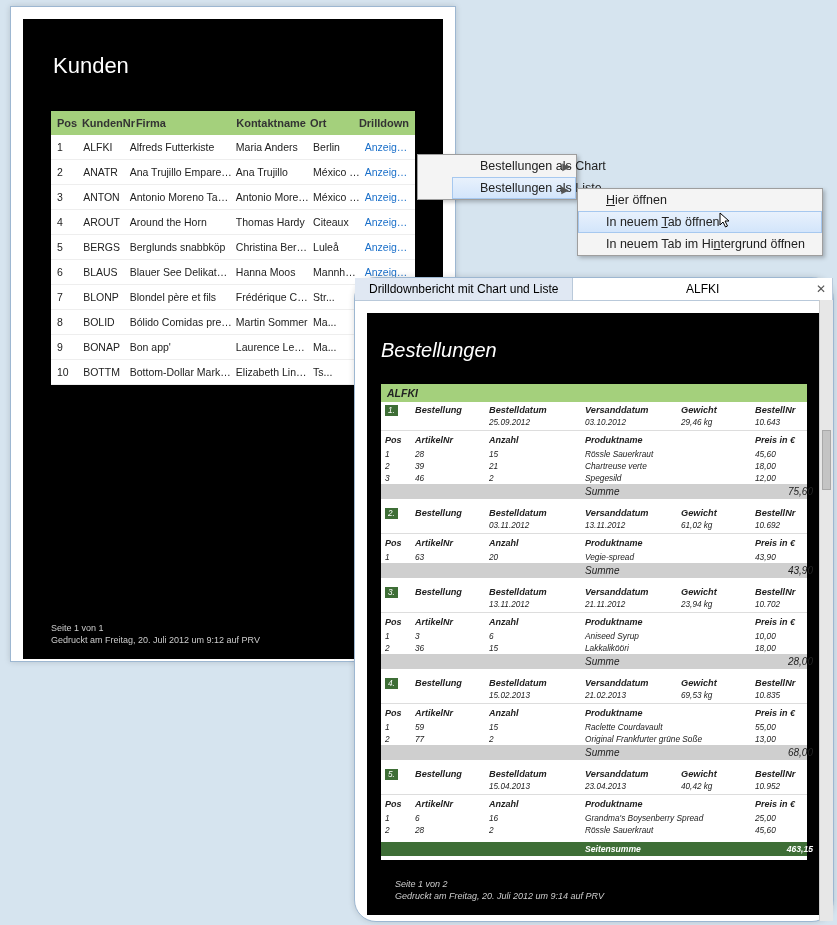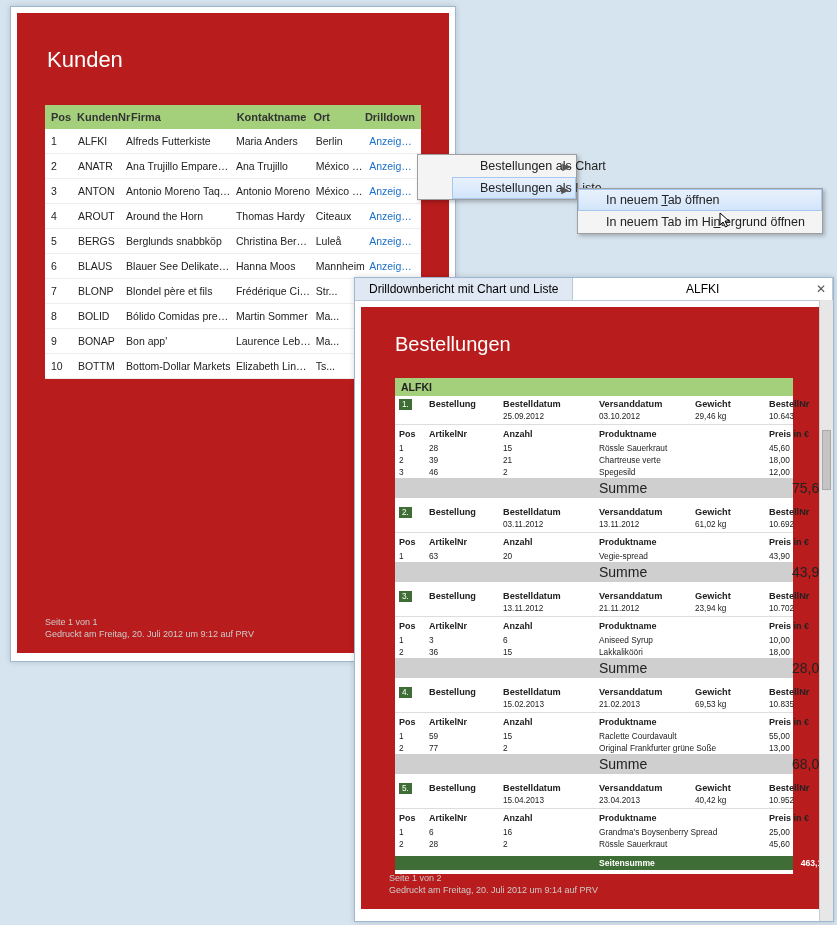--- a/index.html
+++ b/index.html
@@ -12,22 +12,22 @@
     position: relative;
     overflow: hidden;
   }
   .report-window {
     position: absolute;
     background: #fff;
     border: 1px solid #9db7d1;
     box-shadow: 0 0 6px rgba(0,0,0,0.15);
   }
   .report-page {
-    background: #b91c1c;
-    margin: 6px;
+    background: #000000;
+    margin: 12px;
     padding: 26px 28px 14px 28px;
     color: #fff;
   }
   .report-title {
     font-size: 22px;
     font-weight: 300;
     margin: 8px 0 32px 2px;
   }
   
   #win-kunden { left: 10px; top: 6px; width: 446px; height: 656px; }
@@ -85,21 +85,21 @@
     font-size:10px; color:#555;
   }
   .ctx .ul { text-decoration: underline; }
   .cursor {
     position:absolute;
     font-size:14px;
     pointer-events:none;
   }
 
   
-  #win-best { left:354px; top:277px; width:480px; height:645px; }
+  #win-best { left:354px; top:277px; width:480px; height:645px;border-radius:22px; }
   .tabbar {
     display:flex;
     background:#e9eff7;
     border-bottom:1px solid #b9c9da;
     font-size:12px;
   }
   .tab {
     padding:4px 14px;
     border-right:1px solid #b9c9da;
     background:#e0e8f3;
@@ -108,21 +108,21 @@
   .tab.active {
     background:#fff;
     font-weight:400;
     flex:1;
     text-align:center;
     position:relative;
   }
   .tab-close {
     position:absolute; right:6px; top:4px; color:#555;
   }
-  #win-best .report-page { height:602px; position:relative; padding:20px 34px 12px; }
+  #win-best .report-page { height:602px; position:relative; padding:20px 14px 12px;font-style:italic; }
   #win-best .report-title { font-size:20px; margin:6px 0 22px; }
   .alfki-bar {
     background:#a4d07c; color:#222;
     font-size:10.5px; font-weight:600;
     padding:3px 6px;
   }
   .best-body { background:#fff; color:#222; font-size:9px; padding:0 0 4px; }
   .order-hdr, .order-sub, .lines-hdr {
     display:grid;
     grid-template-columns: 30px 74px 96px 96px 74px 58px;
@@ -141,21 +141,21 @@
   .line {
     display:grid;
     grid-template-columns: 30px 74px 96px 170px 58px;
     padding:1px 4px;
     font-size:8.3px;
   }
   .summe {
     display:grid;
     grid-template-columns: 200px 170px 58px;
     background:#cfcfcf;
-    font-size:14px; font-weight:500;
+    font-size:10px; font-weight:500;
     padding:2px 4px;
   }
   .summe .lbl { grid-column:2; }
   .summe .val { text-align:right; }
   .seitensumme {
     display:grid;
     grid-template-columns: 200px 170px 58px;
     background:#3e6e36; color:#fff;
     font-size:8.6px; font-weight:600;
     padding:2px 4px; margin-top:2px;
@@ -280,20 +280,23 @@
     <span>Bestellungen als Chart</span>
     <span class="arrow">▶</span>
   </div>
   <div class="ctx-item highlight">
     <span>Bestellungen als Liste</span>
     <span class="arrow">▶</span>
   </div>
 </div>
 
 <div class="ctx" style="left:577px; top:188px; width:246px;">
+  <div class="ctx-item">
+    <span></span><span class="ul">H</span><span>ier öffnen</span>
+  </div>
   <div class="ctx-item highlight">
     <span>In neuem </span><span class="ul">T</span><span>ab öffnen</span>
   </div>
   <div class="ctx-item">
     <span>In neuem Tab im Hi</span><span class="ul">n</span><span>tergrund öffnen</span>
   </div>
 </div>
 <div class="cursor" style="left:718px; top:212px;">
   <svg width="16" height="18" viewBox="0 0 16 18">
     <path d="M2 1 L2 13 L5 10 L7.5 15 L9.5 14 L7 9 L11 9 Z" fill="#fff" stroke="#000" stroke-width="1"></path>

